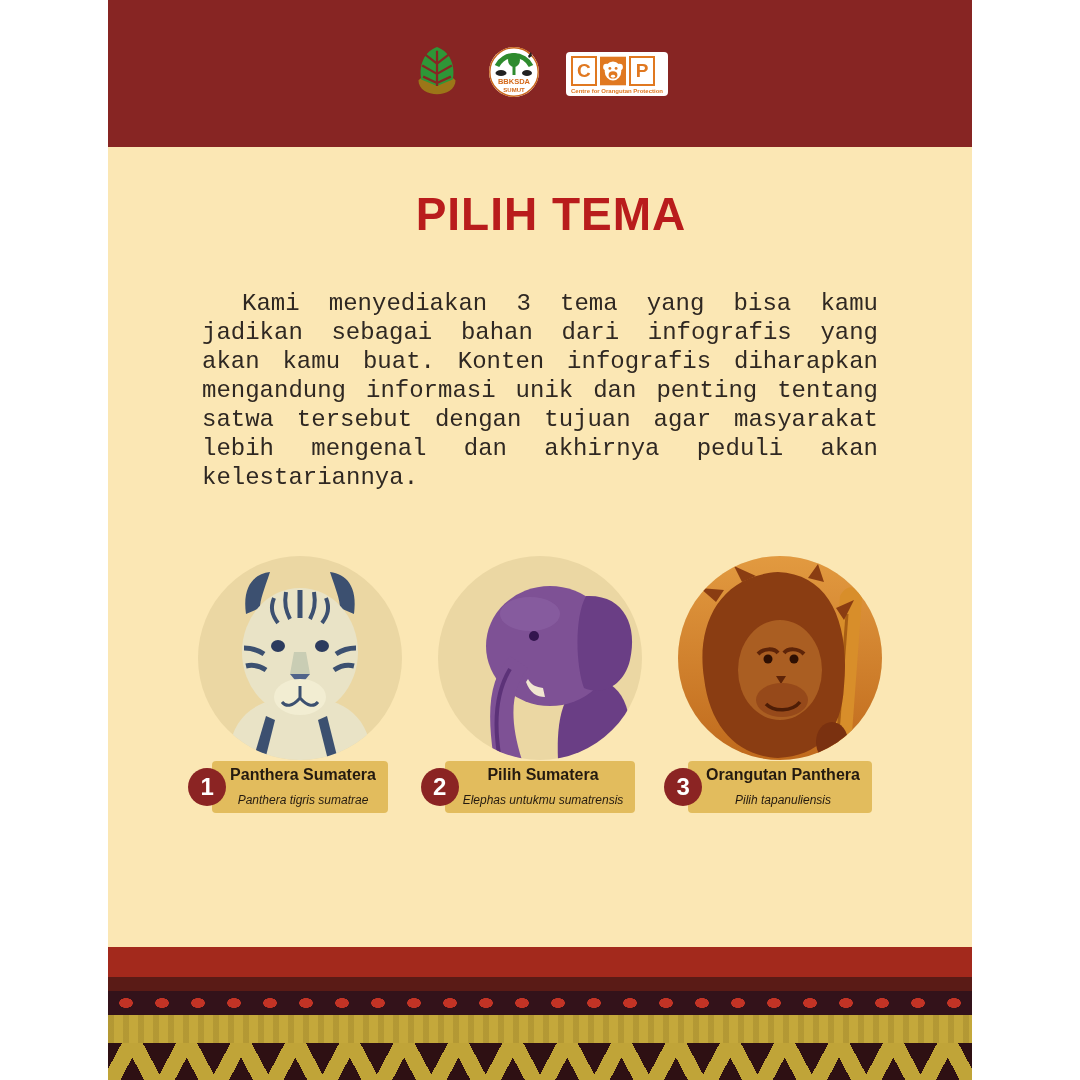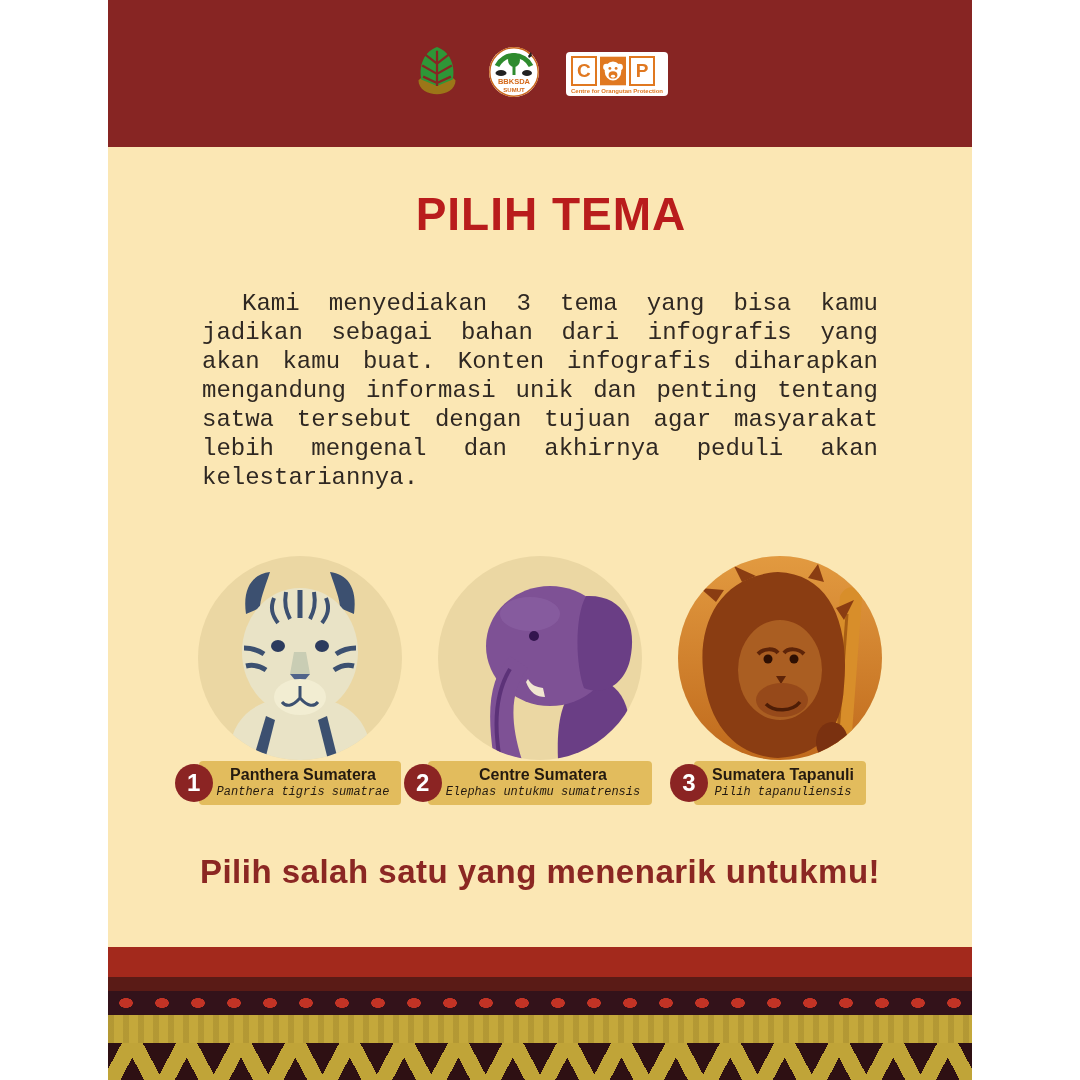--- a/index.html
+++ b/index.html
@@ -44,21 +44,21 @@
     width:204px; height:204px; border-radius:50%;
     background:#EBD7A3; overflow:hidden; flex:0 0 auto;
   }
   .circle svg { display:block; }
   .label-wrap { position:relative; margin-top:1px; }
   .label-box {
     background:#E2BC5D; border-radius:4px; padding:5px 12px 6px 18px;
     text-align:center; white-space:nowrap;
   }
   .theme-name { font-size:16px; font-weight:bold; color:#241A10; }
-  .theme-sci  { font-size:12px; font-style:italic; color:#241A10; margin-top:1px;font-family:Liberation Mono, monospace; }
+  .theme-sci  { font-size:12px; font-style:italic; color:#241A10; margin-top:9px; }
   .badge {
     position:absolute; left:-24px; top:50%; transform:translateY(-50%);
     width:38px; height:38px; border-radius:50%; background:#8B2423;
     color:#ffffff; font-weight:bold; font-size:24px;
     display:flex; align-items:center; justify-content:center;
   }
   
   .cta {
     margin-top:48px; text-align:center;
     color:#8B2723; font-size:33px; font-weight:bold; letter-spacing:0.5px;
@@ -188,21 +188,21 @@
             <path d="M62,204 C55,165 58,136 72,113" stroke="#5C3278" stroke-width="4" fill="none"></path>
             <circle cx="96" cy="80" r="5" fill="#33154E"></circle>
             <path d="M88,126 C92,137 99,141 107,141 L105,132 C98,131 93,129 90,123 Z" fill="#F0E6D0"></path>
           </svg>
         </div>
         <div class="label-wrap">
           <div class="badge">
             <span>2</span>
           </div>
           <div class="label-box">
-            <div class="theme-name">Centre Sumatera</div>
+            <div class="theme-name">Pilih Sumatera</div>
             <div class="theme-sci">Elephas untukmu sumatrensis</div>
           </div>
         </div>
       </div>
 
       <div class="theme-card">
         <div class="circle">
           <svg width="204" height="204" viewBox="0 0 204 204">
             <defs>
               <linearGradient id="obg" x1="0" y1="0" x2="0" y2="1">
@@ -223,29 +223,28 @@
             <ellipse cx="104" cy="144" rx="26" ry="17" fill="#96491A"></ellipse>
             <path d="M88,148 C96,156 114,156 122,146" stroke="#4E1D06" stroke-width="3.5" fill="none"></path>
             <ellipse cx="154" cy="186" rx="16" ry="20" fill="#7A3110"></ellipse>
           </svg>
         </div>
         <div class="label-wrap">
           <div class="badge">
             <span>3</span>
           </div>
           <div class="label-box">
-            <div class="theme-name">Sumatera Tapanuli</div>
+            <div class="theme-name">Orangutan Panthera</div>
             <div class="theme-sci">Pilih tapanuliensis</div>
           </div>
         </div>
       </div>
 
     </div>
 
-    <div class="cta">Pilih salah satu yang menenarik untukmu!</div>
 
     <div class="pattern">
       <div class="band-red"></div>
       <div class="band-darkred"></div>
       <div class="band-dots"></div>
       <div class="band-yellow"></div>
       <div class="band-lattice"></div>
     </div>
 
   </div>

